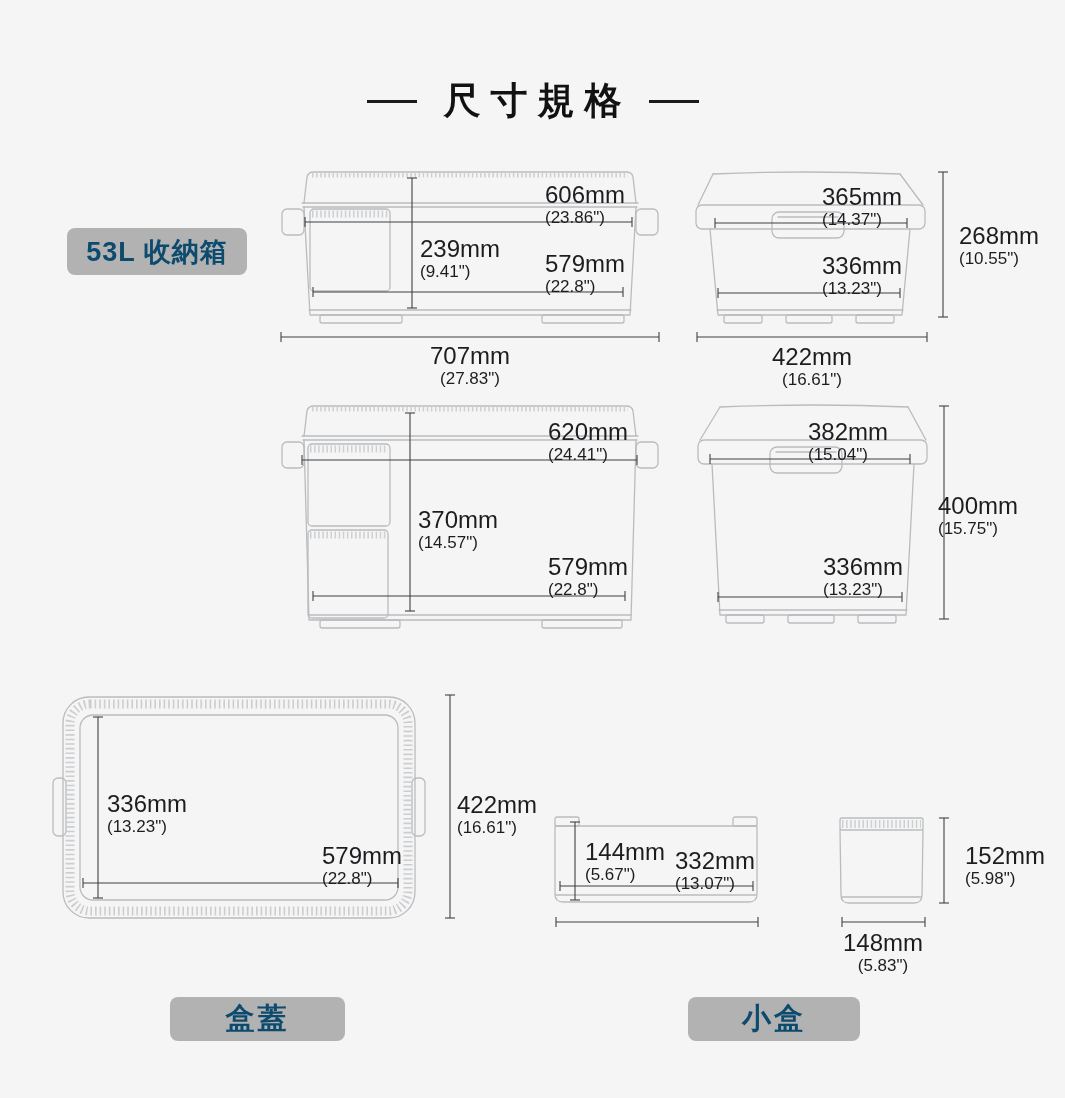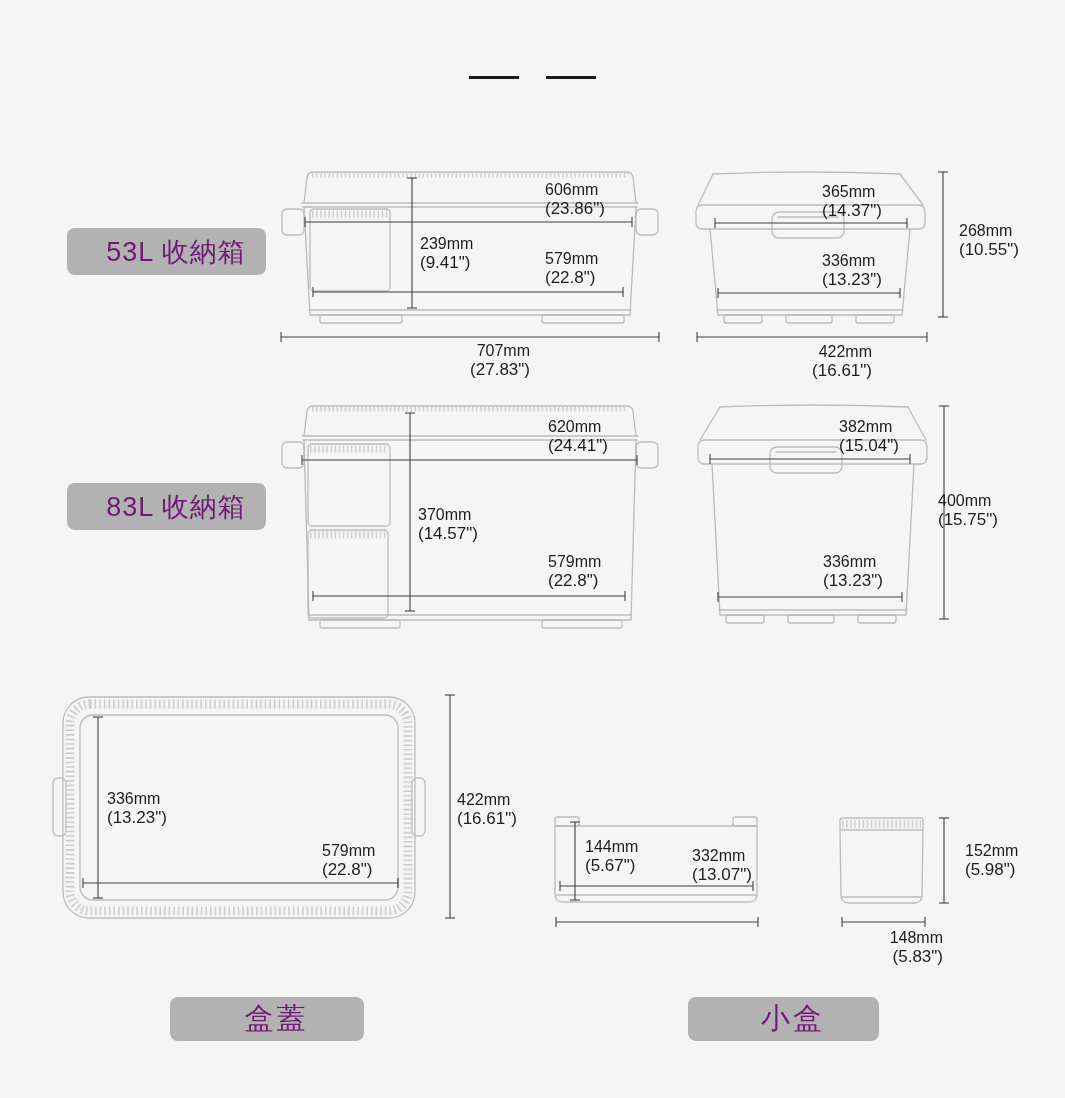--- a/index.html
+++ b/index.html
@@ -2,47 +2,47 @@
 <html><head>
 <meta charset="utf-8">
 <style>
   html,body{margin:0;padding:0;}
   body{background:#f5f5f6;}
   .page{position:relative;width:1065px;height:1098px;background:#f5f5f6;overflow:hidden;
         font-family:"Liberation Sans","DejaVu Sans",sans-serif;color:#1d1d1f;}
   .title-row{position:absolute;left:0;right:0;top:76px;display:flex;align-items:center;justify-content:center;gap:27px;}
   .title-dash{width:50px;height:3px;background:#1a1a1a;}
   .title-text{font-size:37px;font-weight:600;letter-spacing:10px;margin-right:-10px;color:#111;}
-  .badge{position:absolute;background:#b2b2b2;border-radius:8px;color:#701a75;display:flex;
-         align-items:center;justify-content:center;font-weight:normal;padding-left:19px;}
+  .badge{position:absolute;background:#b2b2b2;border-radius:8px;color:#0c4a6e;display:flex;
+         align-items:center;justify-content:center;font-weight:bold;}
   .badge.big{width:180px;height:47px;font-size:27px;letter-spacing:1px;}
   .badge.sml{height:44px;font-size:29px;letter-spacing:3px;}
   .view{position:absolute;}
   .view svg{position:absolute;left:0;top:0;overflow:visible;}
   .lbl{position:absolute;line-height:1.14;white-space:nowrap;}
-  .lbl .mm{font-size:16px;}
+  .lbl .mm{font-size:24px;}
   .lbl .in{font-size:17px;}
-  .ctr{text-align:right;}
+  .ctr{text-align:center;}
   .a{fill:none;stroke:#b9bcbe;stroke-width:1.3;stroke-linecap:round;stroke-linejoin:round;}
   .hz{fill:none;stroke:#cdcfd1;stroke-width:7;stroke-dasharray:1.5 2.6;}
   .ring{fill:none;stroke:#cbcdcf;stroke-width:9;stroke-dasharray:1.6 3;}
   .d{stroke:#3e4041;stroke-width:1.1;}
 </style>
 </head>
 <body>
 
 <div class="page">
 
   <div class="title-row">
     <div class="title-dash"></div>
+    <div class="title-text">尺寸規格</div>
     <div class="title-dash"></div>
   </div>
 
   <div class="badge big" style="left:67px;top:228px">53L 收納箱</div>
-  <div class="badge big" style="left:67px;top:483px">83L 收納箱</div>
   <div class="badge sml" style="left:688px;top:997px;width:172px">小盒</div>
   <div class="badge sml" style="left:170px;top:997px;width:175px">盒蓋</div>
 
   <div class="view" style="left:280px;top:165px;width:380px;height:215px">
     <svg width="380" height="215">
       <g>
         <path class="a" d="M24,38 L27,12 Q28,7 34,7 L346,7 Q352,7 353,12 L356,38"></path>
         <line class="hz" style="stroke-width:5" x1="32" y1="10" x2="348" y2="10"></line>
         <line class="a" x1="22" y1="38" x2="358" y2="38"></line>
         <line class="a" x1="23" y1="42" x2="357" y2="42"></line>
@@ -200,21 +200,21 @@
           <line class="d" x1="20" y1="54" x2="20" y2="64"></line>
           <line class="d" x1="220" y1="54" x2="220" y2="64"></line>
         <line class="d" x1="28" y1="197" x2="212" y2="197"></line>
           <line class="d" x1="28" y1="192" x2="28" y2="202"></line>
           <line class="d" x1="212" y1="192" x2="212" y2="202"></line>
         <line class="d" x1="254" y1="6" x2="254" y2="219"></line>
           <line class="d" x1="249" y1="6" x2="259" y2="6"></line>
           <line class="d" x1="249" y1="219" x2="259" y2="219"></line>
       </g>
     </svg>
-    <div class="lbl" style="left:149px;top:18px">
+    <div class="lbl" style="left:118px;top:18px">
       <div class="mm">382mm</div>
       <div class="in">(15.04")</div>
     </div>
     <div class="lbl" style="left:133px;top:153px">
       <div class="mm">336mm</div>
       <div class="in">(13.23")</div>
     </div>
     <div class="lbl" style="left:248px;top:92px">
       <div class="mm">400mm</div>
       <div class="in">(15.75")</div>
@@ -274,21 +274,21 @@
           <line class="d" x1="205" y1="66" x2="205" y2="76"></line>
         <line class="d" x1="8" y1="107" x2="210" y2="107"></line>
           <line class="d" x1="8" y1="102" x2="8" y2="112"></line>
           <line class="d" x1="210" y1="102" x2="210" y2="112"></line>
       </g>
     </svg>
     <div class="lbl" style="left:37px;top:23px">
       <div class="mm">144mm</div>
       <div class="in">(5.67")</div>
     </div>
-    <div class="lbl" style="left:144px;top:32px">
+    <div class="lbl" style="left:127px;top:32px">
       <div class="mm">332mm</div>
       <div class="in">(13.07")</div>
     </div>
   </div>
 
   <div class="view" style="left:830px;top:815px;width:235px;height:160px">
     <svg width="235" height="160">
       <g>
         <rect class="a" x="10" y="3" width="83" height="12" rx="2"></rect>
         <line class="hz" style="stroke-width:8" x1="12" y1="9" x2="91" y2="9"></line>

